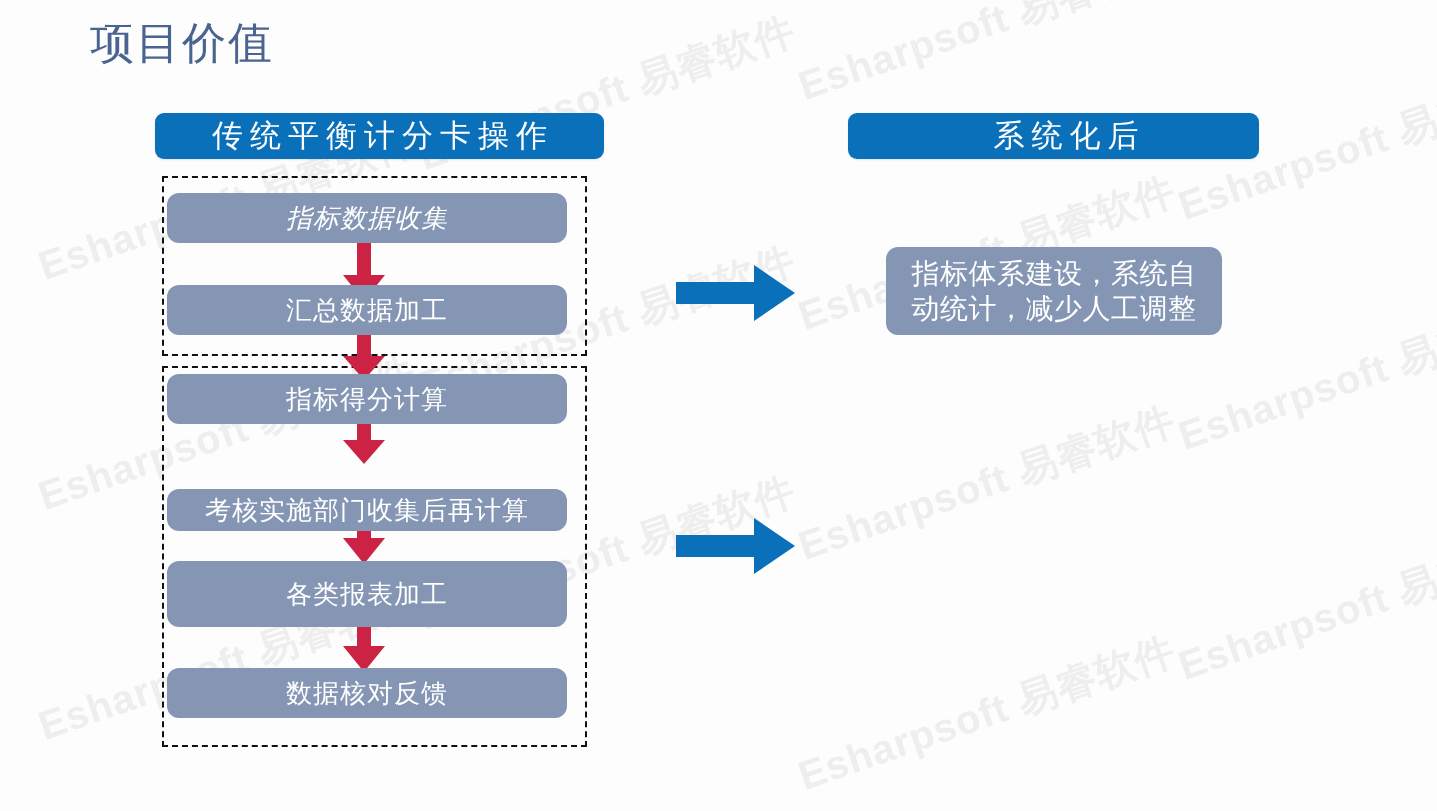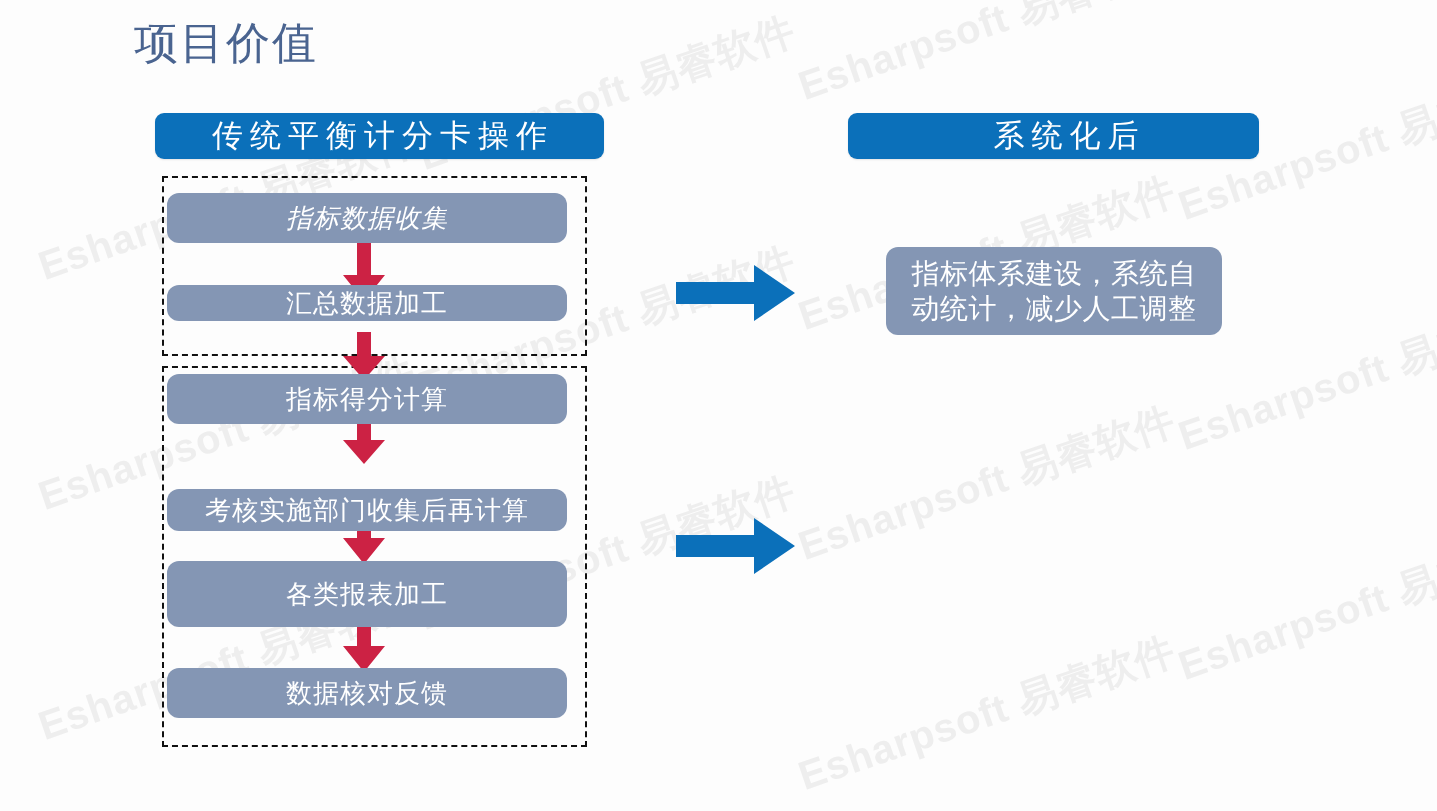--- a/index.html
+++ b/index.html
@@ -38,21 +38,20 @@
   
   #page-title {
     position: absolute;
     left: 90px;
     top: 14px;
     font-size: 44px;
     color: #4a6490;
     letter-spacing: 2px;
     z-index: 5;
     white-space: nowrap;
-    margin-left: 44px;
   }
 
   
   .banner {
     position: absolute;
     background: #0b70ba;
     border-radius: 9px;
     color: #ffffff;
     font-family: "Liberation Serif", "DejaVu Serif", serif;
     font-size: 31px;
@@ -86,21 +85,21 @@
     color: #ffffff;
     font-size: 26px;
     display: flex;
     align-items: center;
     justify-content: center;
     z-index: 4;
     letter-spacing: 1px;
     white-space: nowrap;
   }
   #fb-0 { left: 167px; top: 193px; width: 400px; height: 50px; font-style: italic; }
-  #fb-1 { left: 167px; top: 285px; width: 400px; height: 36px; }
+  #fb-1 { left: 167px; top: 285px; width: 400px; height: 50px; }
   #fb-2 { left: 167px; top: 374px; width: 400px; height: 50px; }
   #fb-3 { left: 167px; top: 461px; width: 400px; height: 42px; margin-top: 28px; }
   #fb-4 { left: 167px; top: 561px; width: 400px; height: 66px; }
   #fb-5 { left: 167px; top: 668px; width: 400px; height: 50px; }
 
   
   .down-arrow {
     position: absolute;
     z-index: 3;
   }

